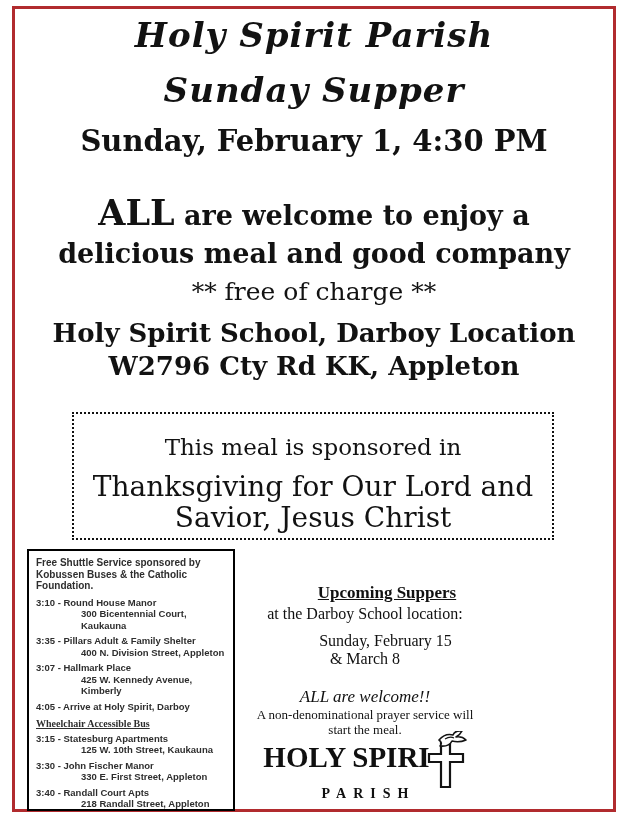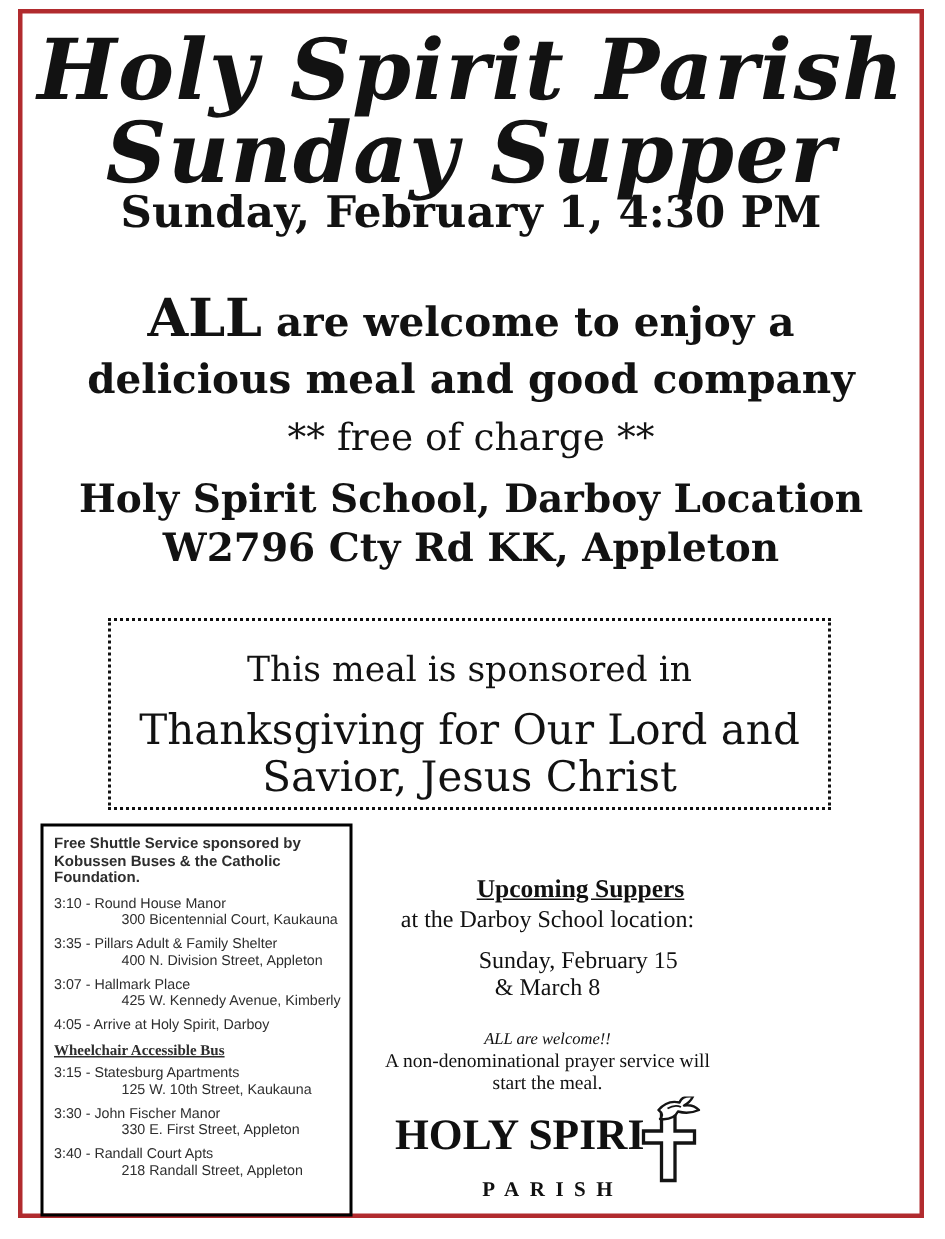--- a/index.html
+++ b/index.html
@@ -5,51 +5,51 @@
   html,body{margin:0;padding:0;}
   body{
     width:630px;height:826px;position:relative;background:#ffffff;
     font-family:"DejaVu Serif",serif;color:#121212;overflow:hidden;
   }
   .frame{
     position:absolute;left:12px;top:6px;width:604px;height:806px;
     border:3px solid #b12b2e;box-sizing:border-box;
   }
   .c{position:absolute;left:14px;width:600px;text-align:center;}
-  .title{top:20px;font-style:italic;font-weight:bold;font-size:56px;line-height:55px;letter-spacing:1px;}
+  .title{top:8px;font-style:italic;font-weight:bold;font-size:34px;line-height:55px;letter-spacing:1px;}
   .datetime{top:124px;font-weight:bold;font-size:29px;letter-spacing:0px;}
   .welcome{top:194px;font-weight:bold;font-size:27px;line-height:38px;}
   .welcome .all{font-size:35px;}
   .free{top:277px;font-size:25px;}
   .loc{top:317px;font-weight:bold;font-size:26px;line-height:33px;}
   .sponsor{
     position:absolute;left:72px;top:412px;width:482px;height:128px;
     border:2px dotted #111;box-sizing:border-box;text-align:center;
   }
   .sp-intro{margin-top:20px;font-size:23px;}
   .sp-ded{margin-top:11px;font-size:28px;line-height:31px;}
   .shuttle{
     position:absolute;left:27px;top:549px;width:208px;height:262px;
     border:2px solid #000;box-sizing:border-box;overflow:hidden;
     font-family:"Liberation Sans",sans-serif;font-size:9.5px;line-height:11.5px;
     color:#2e2e2e;padding:6px 4px 3px 7px;
   }
   .sh-head{font-weight:bold;font-size:10px;margin-bottom:5px;}
-  .stop{margin-bottom:4px;}
+  .stop{margin-bottom:4px;font-weight:bold;}
   .stop .addr{padding-left:45px;}
   .sh-wheel{font-weight:bold;font-size:10px;text-decoration:underline;margin:6px 0 3px 0;font-family:Liberation Serif, serif;}
   .rightcol{
     position:absolute;left:235px;top:583px;width:260px;text-align:center;
     font-family:"Liberation Serif",serif;color:#111;
   }
   .up-title{font-weight:bold;font-size:17px;text-decoration:underline;padding-left:44px;}
   .up-sub{font-size:16px;margin-top:2px;}
   .up-date1{font-size:16px;margin-top:9px;margin-left:41px;}
   .up-date2{font-size:16px;}
-  .up-welcome{font-style:italic;font-size:11px;margin-top:19px;}
+  .up-welcome{font-style:italic;font-size:17px;margin-top:19px;}
   .up-prayer{font-size:13px;line-height:15px;white-space:nowrap;}
   .logo{position:absolute;left:240px;top:740px;width:250px;text-align:center;
     font-family:Liberation Serif, serif;color:#101010;}
   .logo-main{display:flex;justify-content:center;align-items:flex-start;
     font-weight:bold;font-size:29px;line-height:34px;letter-spacing:0px;}
   .logo-main svg{margin-left:-5px;margin-top:-9px;}
   .logo-sub{font-weight:bold;font-size:14px;letter-spacing:7px;margin-top:-3px;padding-left:7px;}
 </style>
 </head>
 <body>

